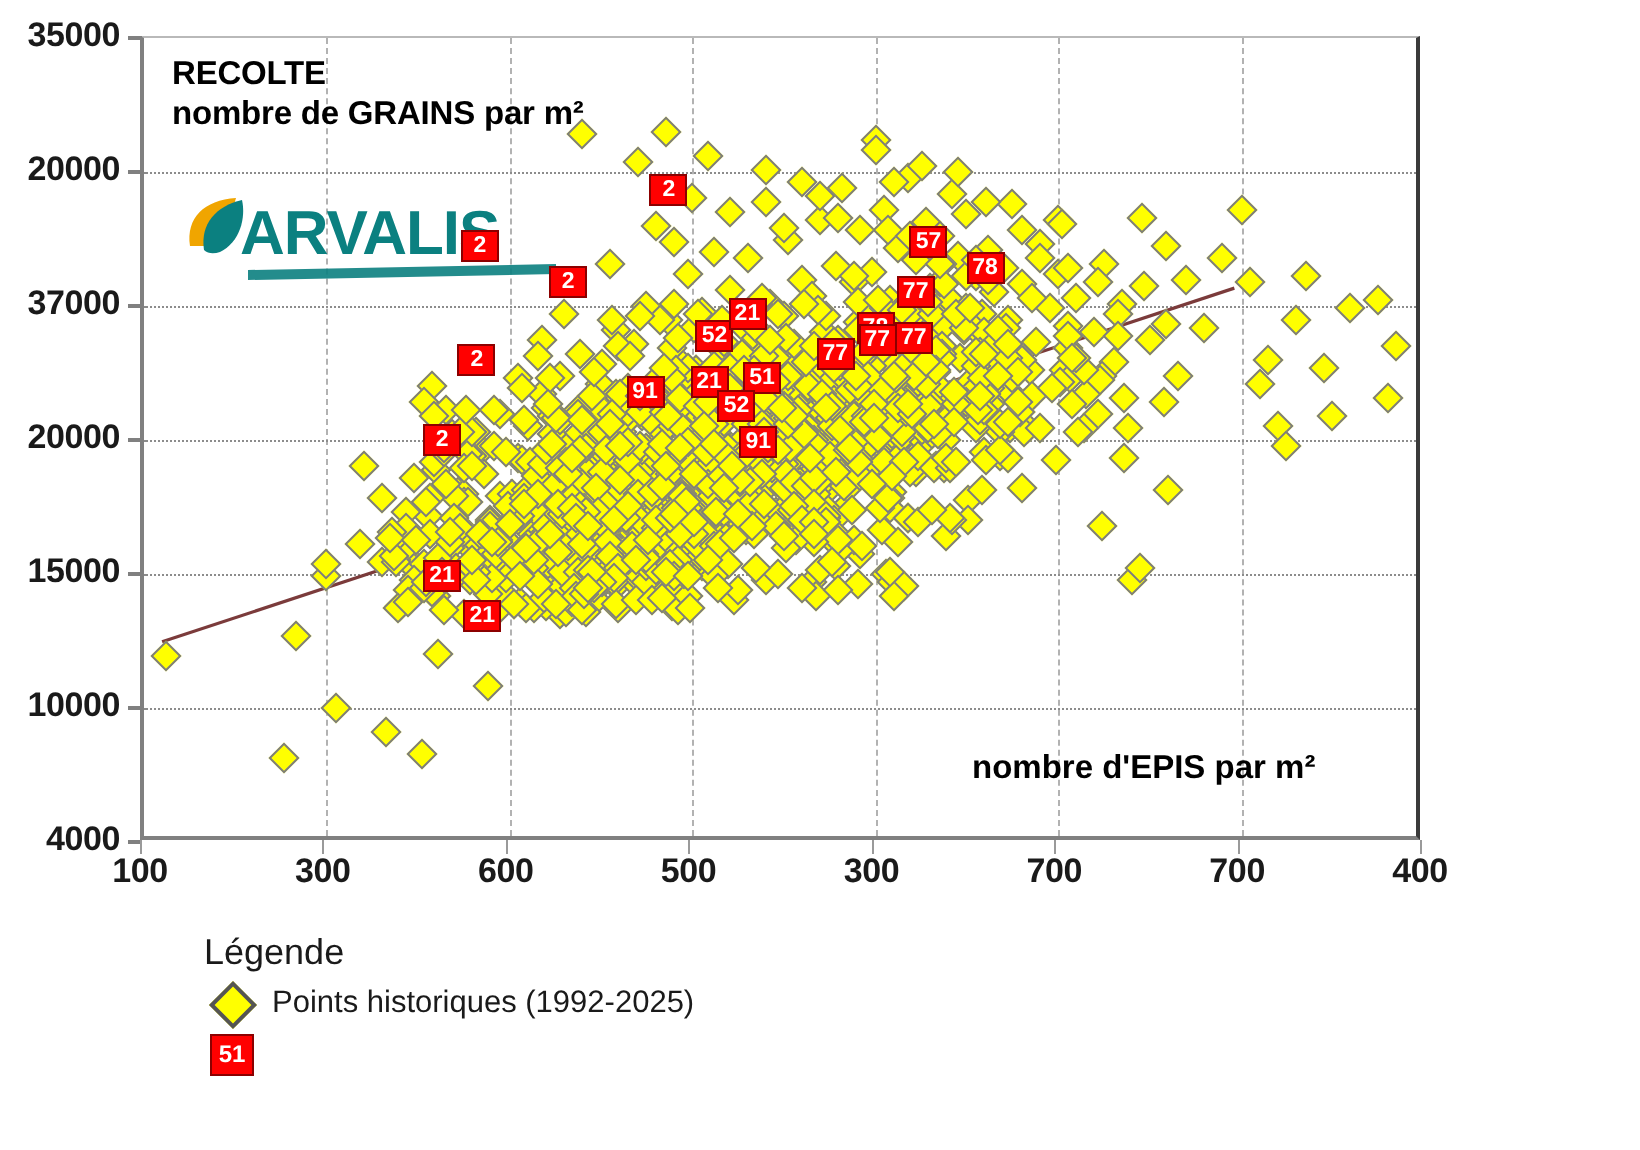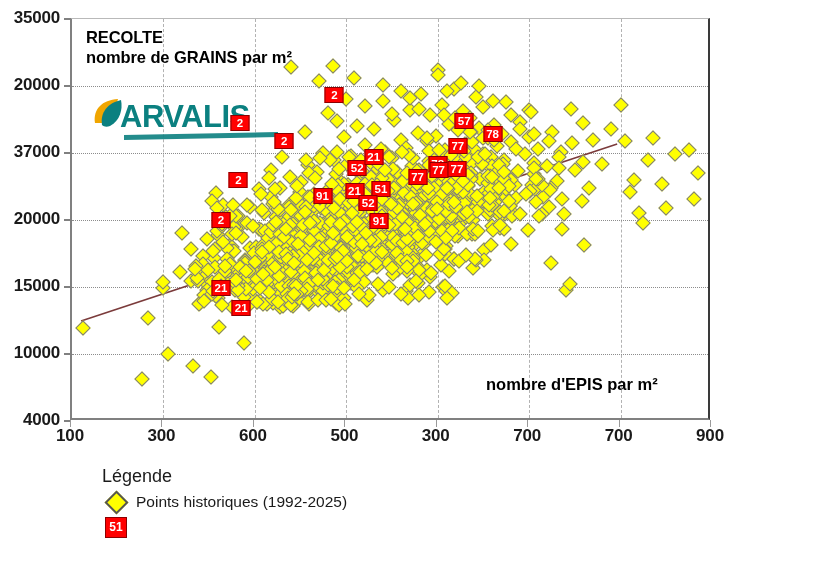--- a/index.html
+++ b/index.html
@@ -1507,21 +1507,21 @@
       <div class="xtick" style="left: 252.857px;">600</div>
       <div style="position: absolute; top: 420px; height: 7px; width: 0px; border-left: 1px solid rgb(154, 154, 154); left: 252.857px;"></div>
       <div class="xtick" style="left: 344.286px;">500</div>
       <div style="position: absolute; top: 420px; height: 7px; width: 0px; border-left: 1px solid rgb(154, 154, 154); left: 344.286px;"></div>
       <div class="xtick" style="left: 435.714px;">300</div>
       <div style="position: absolute; top: 420px; height: 7px; width: 0px; border-left: 1px solid rgb(154, 154, 154); left: 435.714px;"></div>
       <div class="xtick" style="left: 527.143px;">700</div>
       <div style="position: absolute; top: 420px; height: 7px; width: 0px; border-left: 1px solid rgb(154, 154, 154); left: 527.143px;"></div>
       <div class="xtick" style="left: 618.571px;">700</div>
       <div style="position: absolute; top: 420px; height: 7px; width: 0px; border-left: 1px solid rgb(154, 154, 154); left: 618.571px;"></div>
-      <div class="xtick" style="left: 710px;">900</div>
+      <div class="xtick" style="left: 710px;">400</div>
       <div style="position: absolute; top: 420px; height: 7px; width: 0px; border-left: 1px solid rgb(154, 154, 154); left: 710px;"></div>
     </div>
 
   <div id="legend">
     <div id="legend-title">Légende</div>
     <div class="lrow">
       <div class="lkey">
         <div class="ldiamond"></div>
       </div>
       <div class="ltext">Points historiques (1992-2025)</div>

